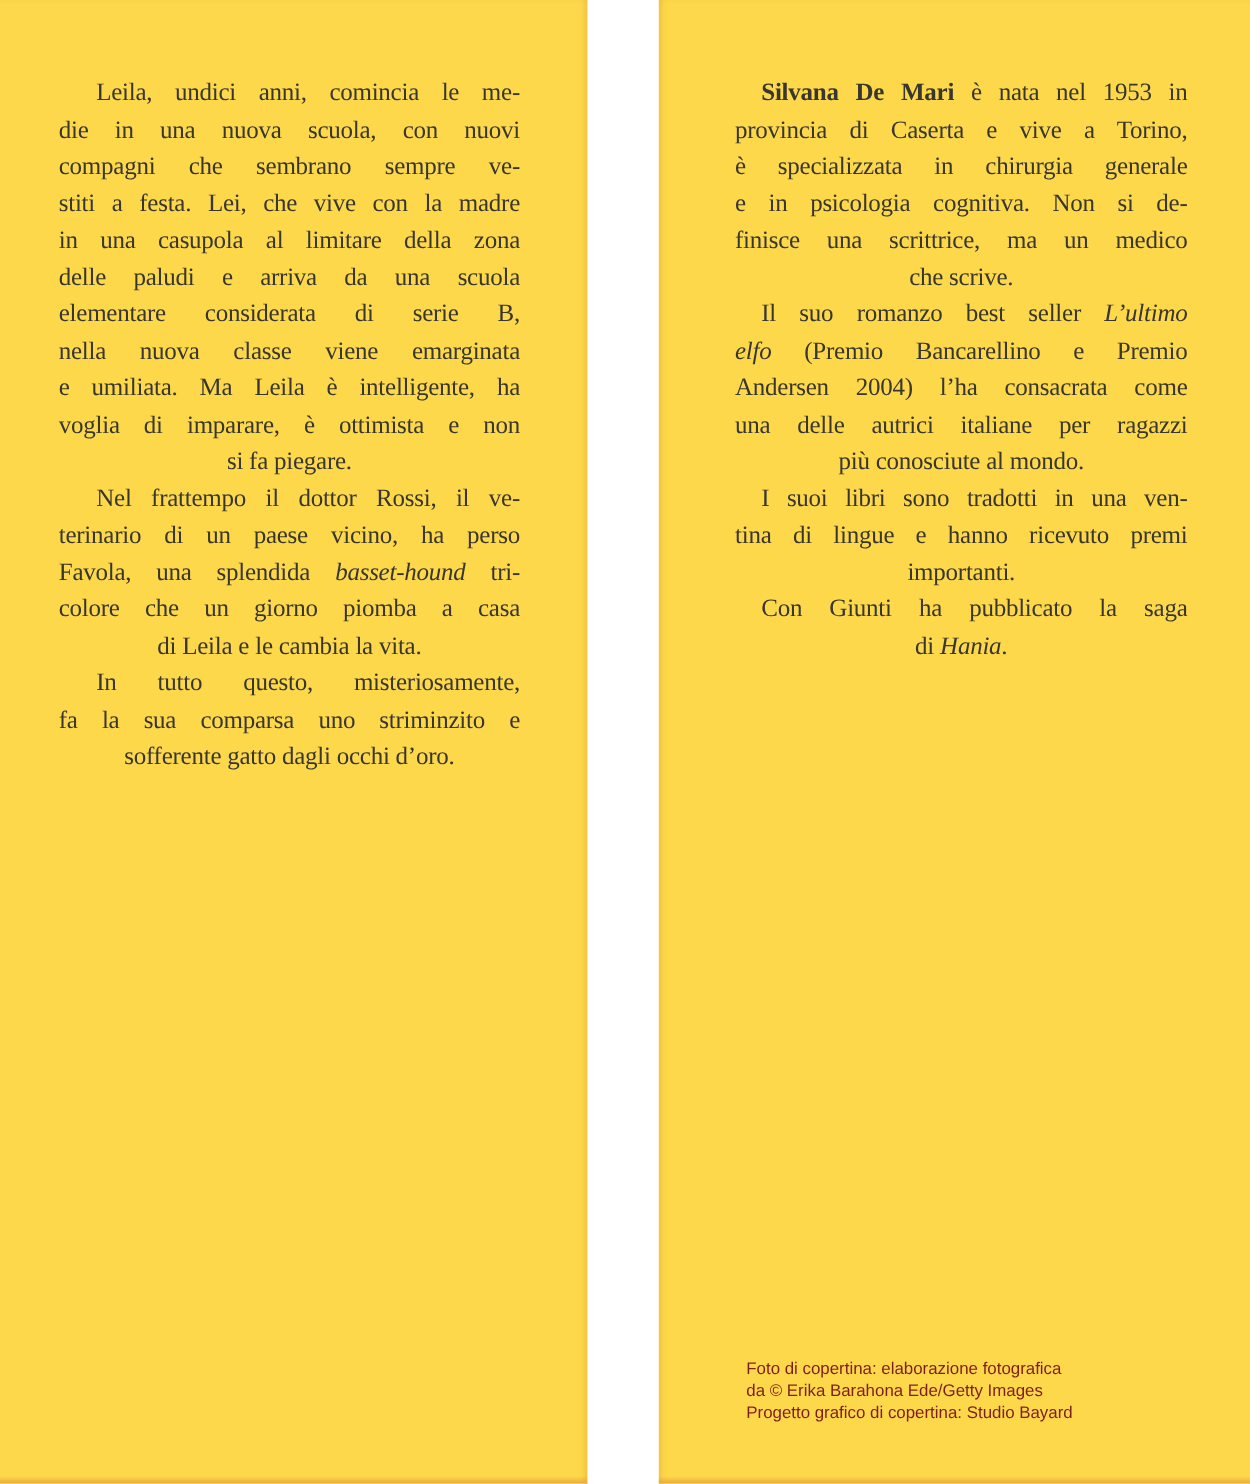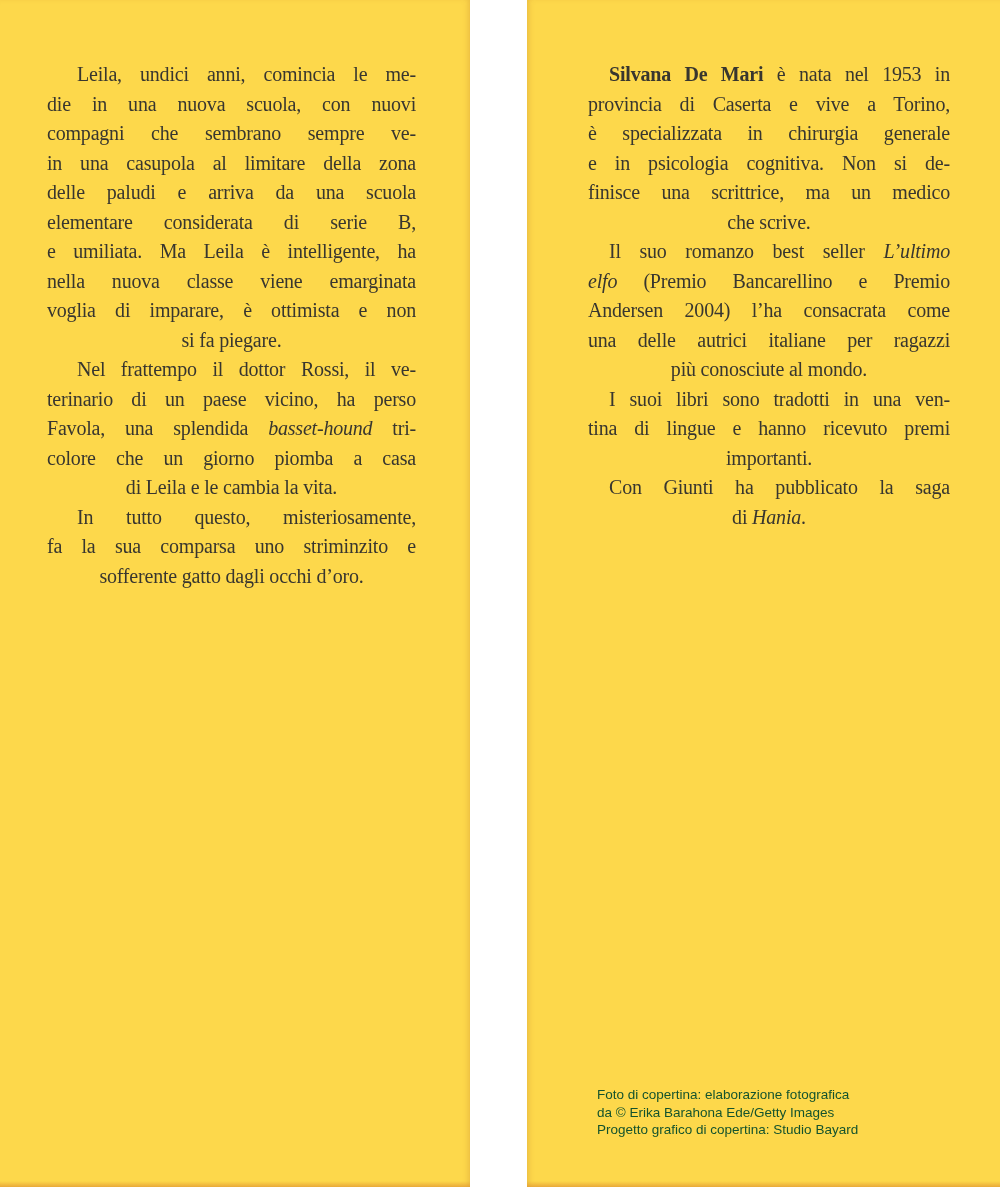--- a/index.html
+++ b/index.html
@@ -81,42 +81,43 @@
   .line.last{text-align:center;}
   .line.last::after{content:none;}
   .textblock-left .line.indent{text-indent:30px;}
   .textblock-right .line.indent{text-indent:21px;}
   .line i{font-style:italic;}
   .line b{font-weight:bold;}
   .credits{
     position:absolute;
     left:70px;
     top:1086px;
-    color:#14532d;
+    color:#7f1d1d;
     font-family:"Liberation Sans", sans-serif;
     font-size:13.5px;
     line-height:17.6px;
   }
 </style>
 </head>
 <body>
 
 <div class="page">
 
   <div class="flap flap-left">
     <div class="textblock textblock-left">
       <div class="para">
         <div class="line indent">Leila, undici anni, comincia le me-</div>
         <div class="line">die in una nuova scuola, con nuovi</div>
         <div class="line">compagni che sembrano sempre ve-</div>
+        <div class="line">stiti a festa. Lei, che vive con la madre</div>
         <div class="line">in una casupola al limitare della zona</div>
         <div class="line">delle paludi e arriva da una scuola</div>
         <div class="line">elementare considerata di serie B,</div>
+        <div class="line">nella nuova classe viene emarginata</div>
         <div class="line">e umiliata. Ma Leila è intelligente, ha</div>
-        <div class="line">nella nuova classe viene emarginata</div>
         <div class="line">voglia di imparare, è ottimista e non</div>
         <div class="line last">si fa piegare.</div>
       </div>
       <div class="para">
         <div class="line indent">Nel frattempo il dottor Rossi, il ve-</div>
         <div class="line">terinario di un paese vicino, ha perso</div>
         <div class="line">Favola, una splendida <i>basset-hound</i> tri-</div>
         <div class="line">colore che un giorno piomba a casa</div>
         <div class="line last">di Leila e le cambia la vita.</div>
       </div>

